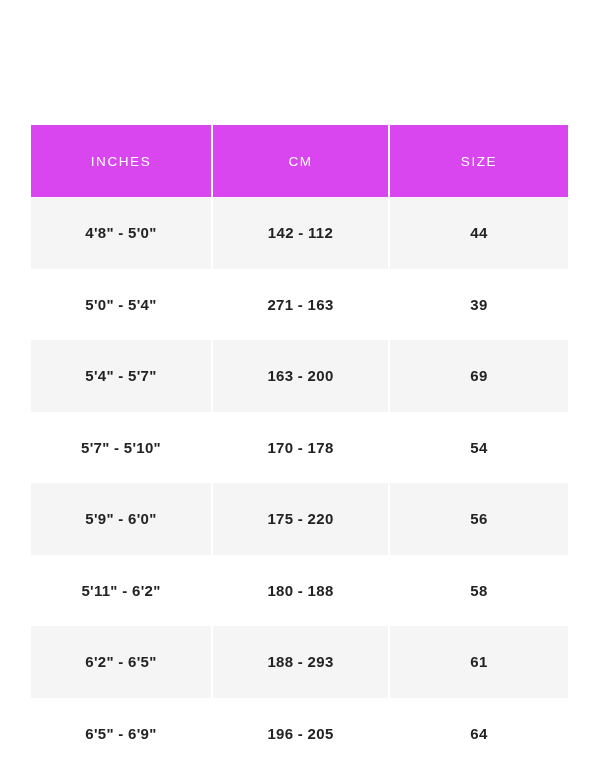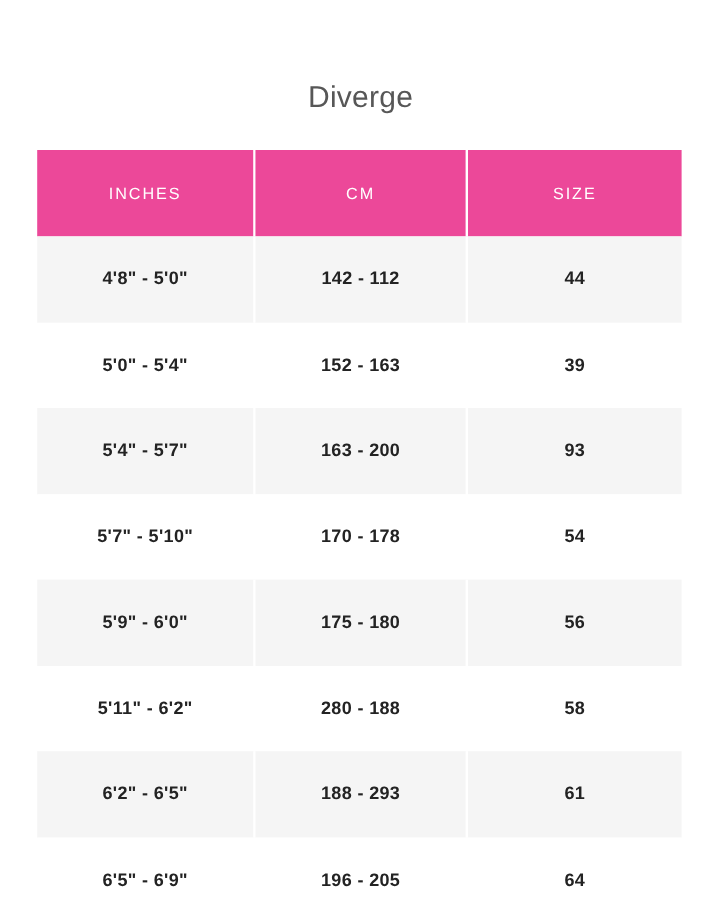--- a/index.html
+++ b/index.html
@@ -47,21 +47,21 @@
   .size-table th,
   .size-table td {
     box-sizing: border-box;
     text-align: center;
     vertical-align: middle;
     padding: 0;
   }
 
   .size-table thead th {
     height: 72px;
-    background: #ec4899;
+    background: #d946ef;
     color: #ffffff;
     font-size: 13.5px;
     font-weight: 400;
     letter-spacing: 1.6px;
     border-right: 2px solid #ffffff;
   }
   .size-table thead th:last-child {
     border-right: none;
   }
 
@@ -86,21 +86,20 @@
 
   .col-inches { width: 182px; }
   .col-cm     { width: 177px; }
   .col-size   { width: 178px; }
 </style>
 </head>
 <body>
 
 <div class="page">
 
-  <div class="page-title">Diverge</div>
 
   <table class="size-table">
     <colgroup>
       <col class="col-inches">
       <col class="col-cm">
       <col class="col-size">
     </colgroup>
     <thead>
       <tr>
         <th>INCHES</th>
@@ -109,41 +108,41 @@
       </tr>
     </thead>
     <tbody>
       <tr>
         <td>4'8" - 5'0"</td>
         <td>142 - 112</td>
         <td>44</td>
       </tr>
       <tr>
         <td>5'0" - 5'4"</td>
-        <td>152 - 163</td>
+        <td>271 - 163</td>
         <td>39</td>
       </tr>
       <tr>
         <td>5'4" - 5'7"</td>
         <td>163 - 200</td>
-        <td>93</td>
+        <td>69</td>
       </tr>
       <tr>
         <td>5'7" - 5'10"</td>
         <td>170 - 178</td>
         <td>54</td>
       </tr>
       <tr>
         <td>5'9" - 6'0"</td>
-        <td>175 - 180</td>
+        <td>175 - 220</td>
         <td>56</td>
       </tr>
       <tr>
         <td>5'11" - 6'2"</td>
-        <td>280 - 188</td>
+        <td>180 - 188</td>
         <td>58</td>
       </tr>
       <tr>
         <td>6'2" - 6'5"</td>
         <td>188 - 293</td>
         <td>61</td>
       </tr>
       <tr>
         <td>6'5" - 6'9"</td>
         <td>196 - 205</td>

